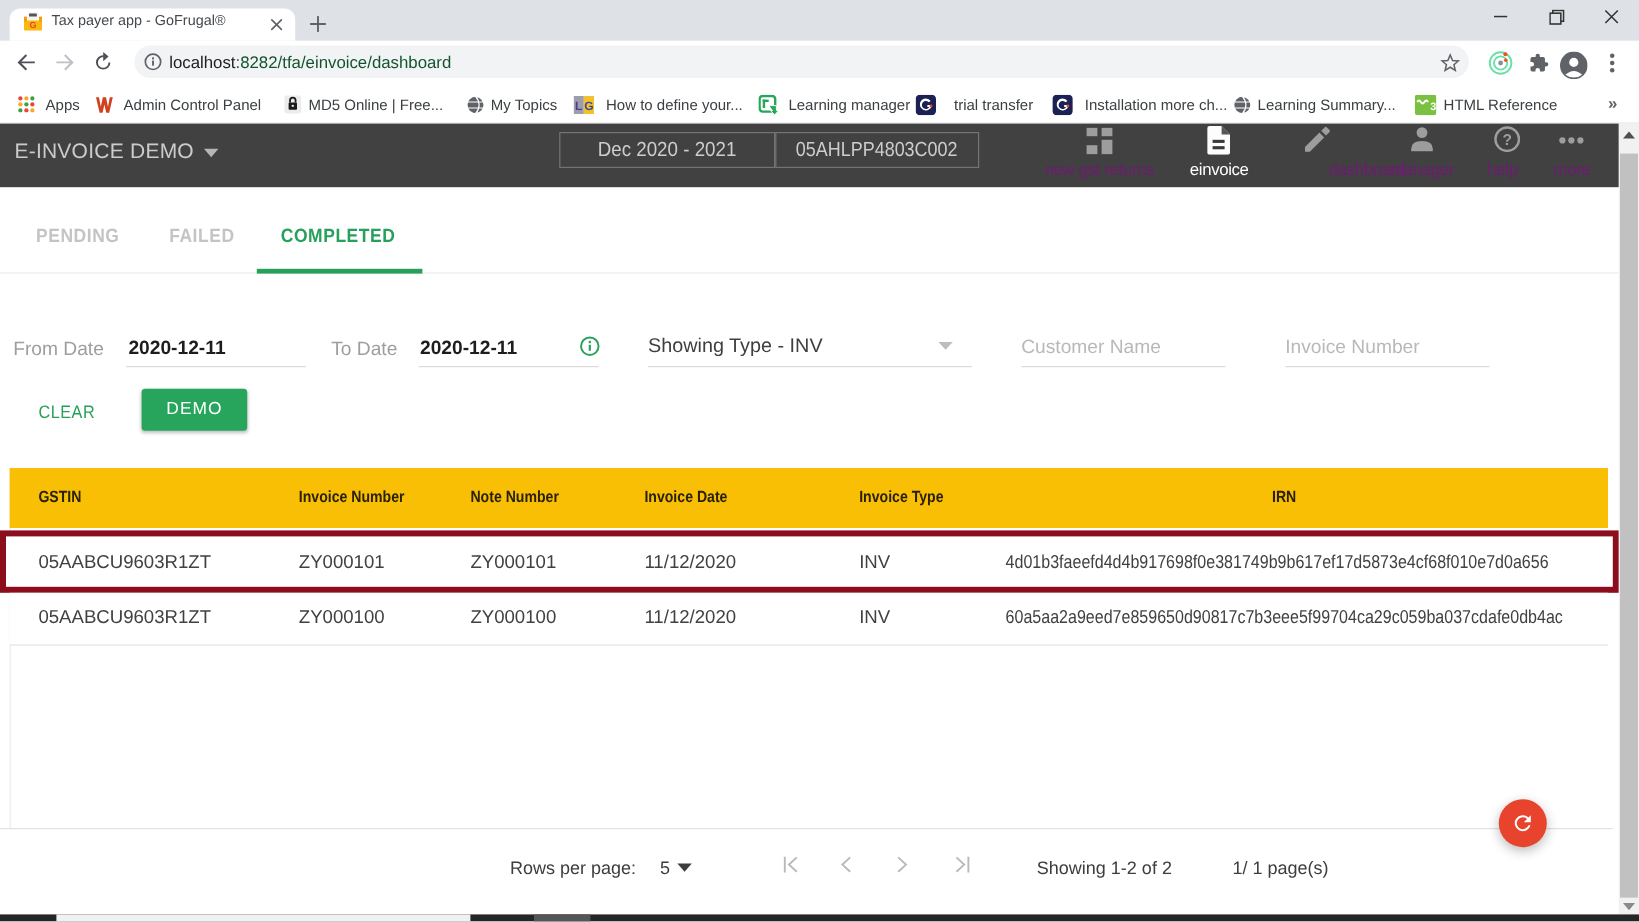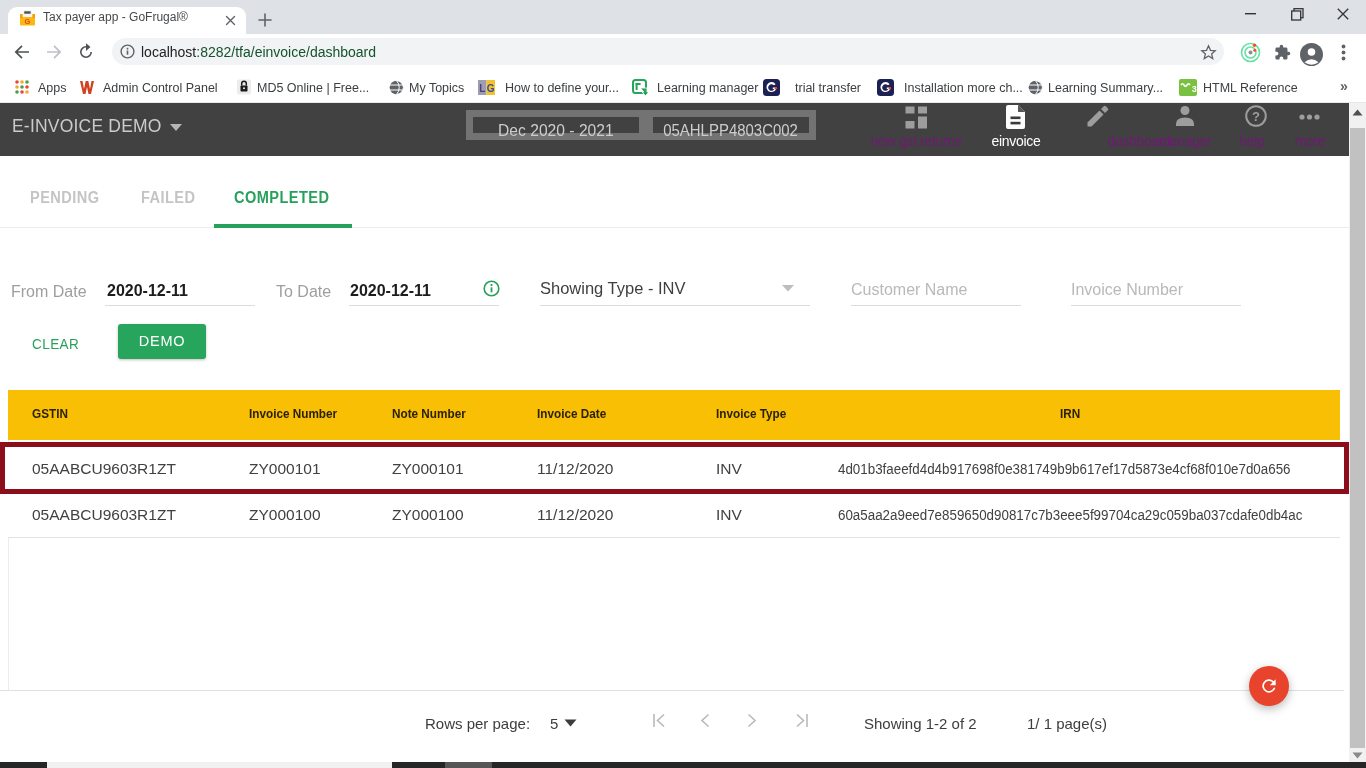--- a/index.html
+++ b/index.html
@@ -10,21 +10,21 @@
   #tabstrip { left:0; top:0; width:1366px; height:34px; background:#dee1e6; }
   #tab { left:8px; top:7px; width:238px; height:27px; background:#fff; border-radius:9px 9px 0 0; }
   #tabtitle { left:43px; top:10px; font-size:12px; color:#45494d; }
   #toolbar { left:0; top:34px; width:1366px; height:37px; background:#fff; }
   #omnibox { left:112px; top:38px; width:1112px; height:27px; background:#f1f3f4; border-radius:14px; }
   #url { left:141px; top:44px; font-size:14px; color:#3a3d41; }
   #bookmarks { left:0; top:71px; width:1366px; height:32px; background:#fff; border-bottom:1px solid #e6e8ea; }
   .bk { top:81px; font-size:12.5px; color:#3c4043; }
 
   #appheader { left:0; top:103px; width:1349px; height:53px; background:#414141; }
-  .hbox { top:110px; height:30px; border:7px solid #737373; color:#cdcdcd; font-size:17px; text-align:center; line-height:28px; }
+  .hbox { top:110px; height:30px; border:1px solid #737373; color:#cdcdcd; font-size:17px; text-align:center; line-height:28px; }
   .navlbl { color:#701a75; font-size:14px; letter-spacing:-0.3px; top:133px; text-align:center; }
   .tabitem { font-size:16px; font-weight:bold; letter-spacing:0.5px; color:#c4c4c4; top:189px; transform:scaleX(0.91); transform-origin:left center; }
   .flabel { font-size:16px; color:#9e9e9e; top:283px; }
   .fvalue { font-size:16px; font-weight:bold; color:#1d1d1d; top:282px; }
   .funder { height:1px; background:#dcdcdc; top:305px; }
   .ph { font-size:16px; color:#b9b9b9; top:281px; }
 
   #thead { left:8px; top:390px; width:1332px; height:50px; background:#f8bf04; }
   .th { font-size:13.5px; font-weight:bold; color:#2b2206; top:406px; transform:scaleX(0.87); transform-origin:left center; }
   .td { font-size:15.5px; color:#414141; }

